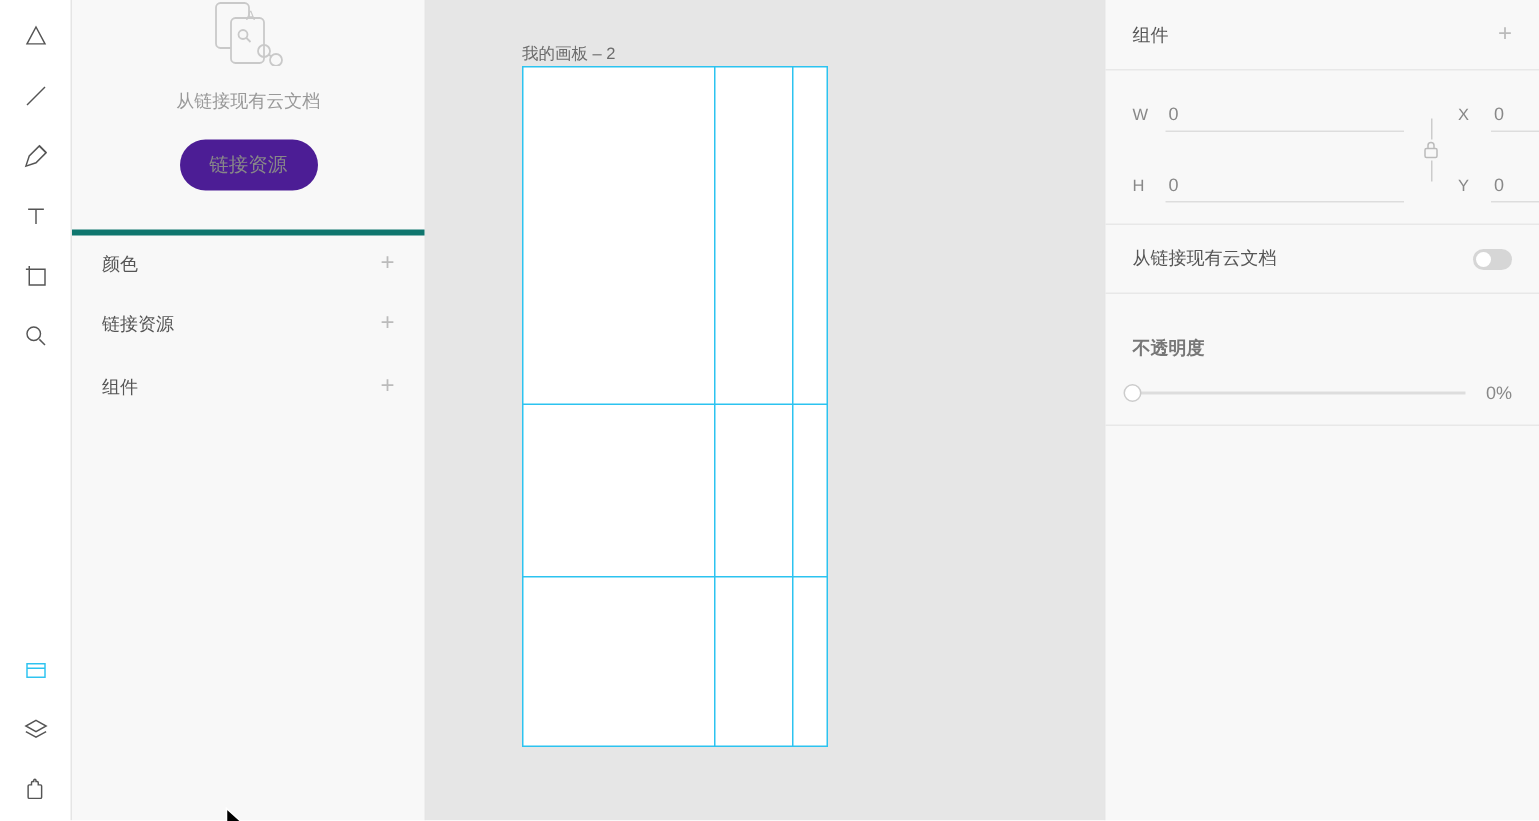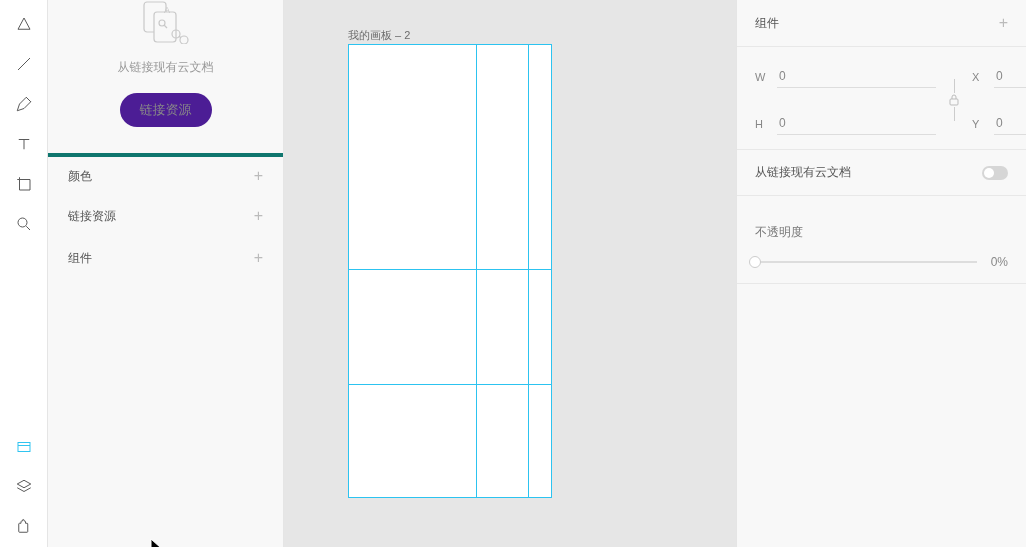--- a/index.html
+++ b/index.html
@@ -189,21 +189,21 @@
       </div>
     </div>
   </div>
   <div class="rp-section">
     <div class="rp-row">
       <span>从链接现有云文档</span>
       <div class="toggle"></div>
     </div>
   </div>
   <div class="rp-section">
-    <div style="margin-top:14px; font-size:12px; color:#777;">不透明度</div>
+    <div style="margin-top:14px; font-size:12px; color:#777;font-weight:bold;">不透明度</div>
     <div class="slider-row">
       <div class="slider">
           <div class="thumb"></div>
         </div>
       <span class="opacity-val">0%</span>
     </div>
   </div>
   <div class="rp-section" style="flex:1; border-bottom:none;"></div>
 </div>
 

